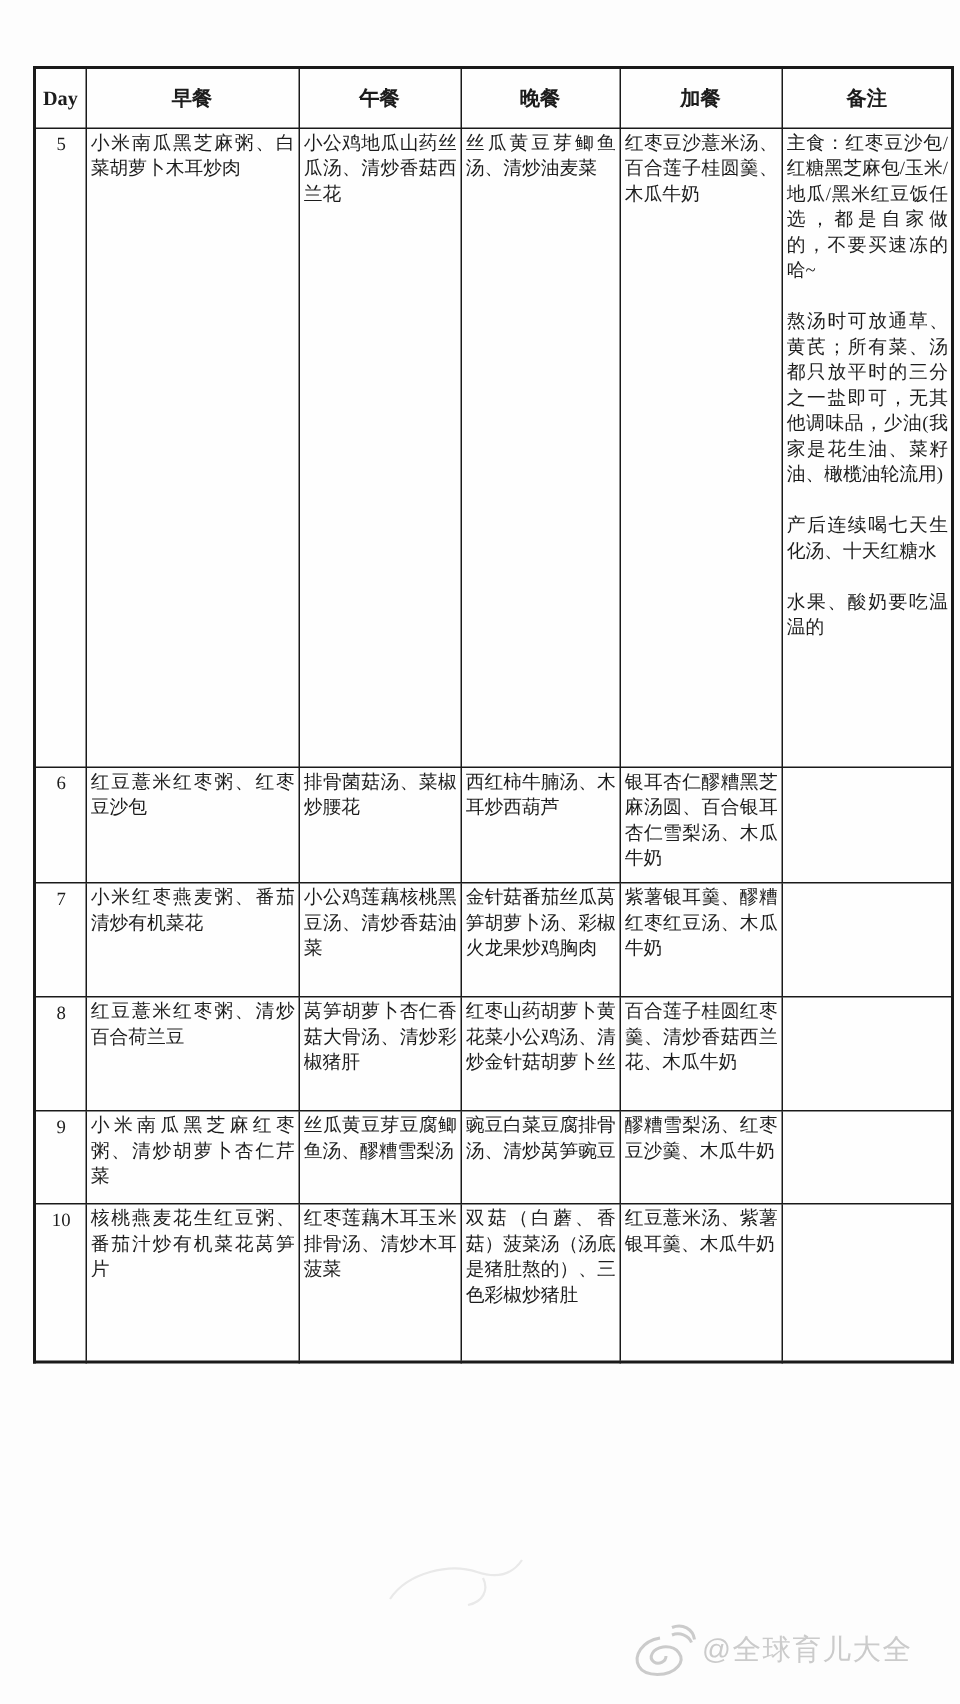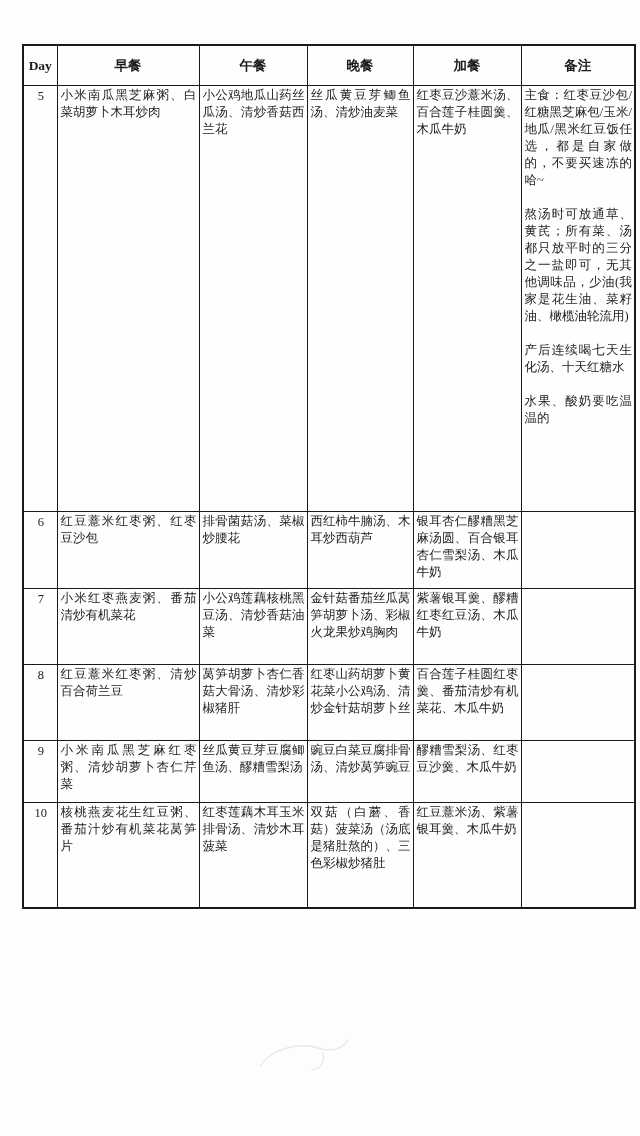--- a/index.html
+++ b/index.html
@@ -118,21 +118,21 @@
         <td>小公鸡莲藕核桃黑豆汤、清炒香菇油菜</td>
         <td>金针菇番茄丝瓜莴笋胡萝卜汤、彩椒火龙果炒鸡胸肉</td>
         <td>紫薯银耳羹、醪糟红枣红豆汤、木瓜牛奶</td>
         <td></td>
       </tr>
       <tr style="height:76px">
         <td class="day-cell">8</td>
         <td>红豆薏米红枣粥、清炒百合荷兰豆</td>
         <td>莴笋胡萝卜杏仁香菇大骨汤、清炒彩椒猪肝</td>
         <td>红枣山药胡萝卜黄花菜小公鸡汤、清炒金针菇胡萝卜丝</td>
-        <td>百合莲子桂圆红枣羹、番茄清炒有机菜花、木瓜牛奶</td>
+        <td>百合莲子桂圆红枣羹、清炒香菇西兰花、木瓜牛奶</td>
         <td></td>
       </tr>
       <tr style="height:62px">
         <td class="day-cell">9</td>
         <td>小米南瓜黑芝麻红枣粥、清炒胡萝卜杏仁芹菜</td>
         <td>丝瓜黄豆芽豆腐鲫鱼汤、醪糟雪梨汤</td>
         <td>豌豆白菜豆腐排骨汤、清炒莴笋豌豆</td>
         <td>醪糟雪梨汤、红枣豆沙羹、木瓜牛奶</td>
         <td></td>
       </tr>
@@ -144,14 +144,24 @@
         <td>红豆薏米汤、紫薯银耳羹、木瓜牛奶</td>
         <td></td>
       </tr>
     </tbody>
   </table>
 
   <svg class="faint-sketch" width="120" height="56" viewBox="0 0 120 56">
     <path d="M8 28 C 20 10, 48 4, 66 10 C 84 16, 92 8, 96 2 M70 14 C 74 22, 70 30, 60 32" fill="none" stroke="#d9d9d9" stroke-width="1.5"></path>
   </svg>
 
+  <div class="watermark">
+    <svg width="44" height="40" viewBox="0 0 44 40">
+      <g fill="none" stroke="#cbcbcb" stroke-width="2">
+        <path d="M20 12 C 8 14, 2 24, 6 31 C 10 38, 26 38, 32 31 C 37 25, 32 17, 22 18 C 15 19, 12 25, 16 28 C 19 30, 24 28, 24 24"></path>
+        <path d="M28 10 C 33 8, 39 10, 41 15"></path>
+        <path d="M29 4 C 36 1, 43 5, 44 12" transform="translate(-1,1)"></path>
+      </g>
+    </svg>
+    <span class="wm-text">@全球育儿大全</span>
+  </div>
 
 </div>
 
 </body></html>

